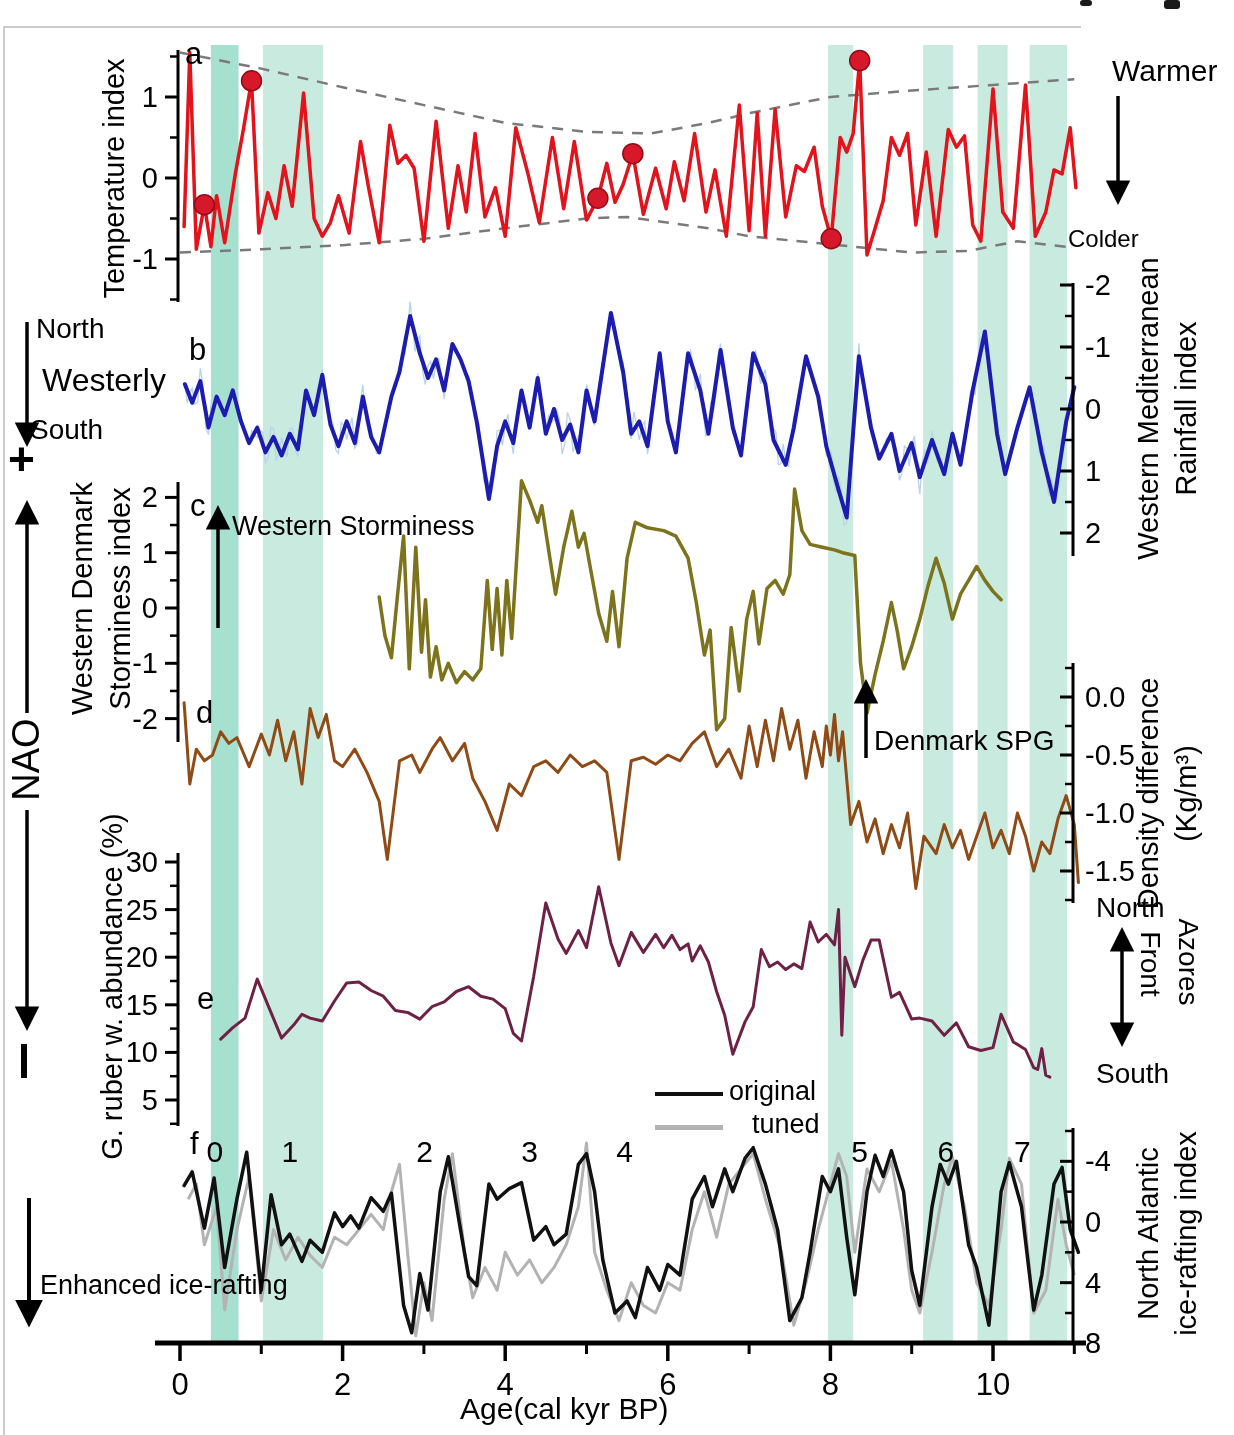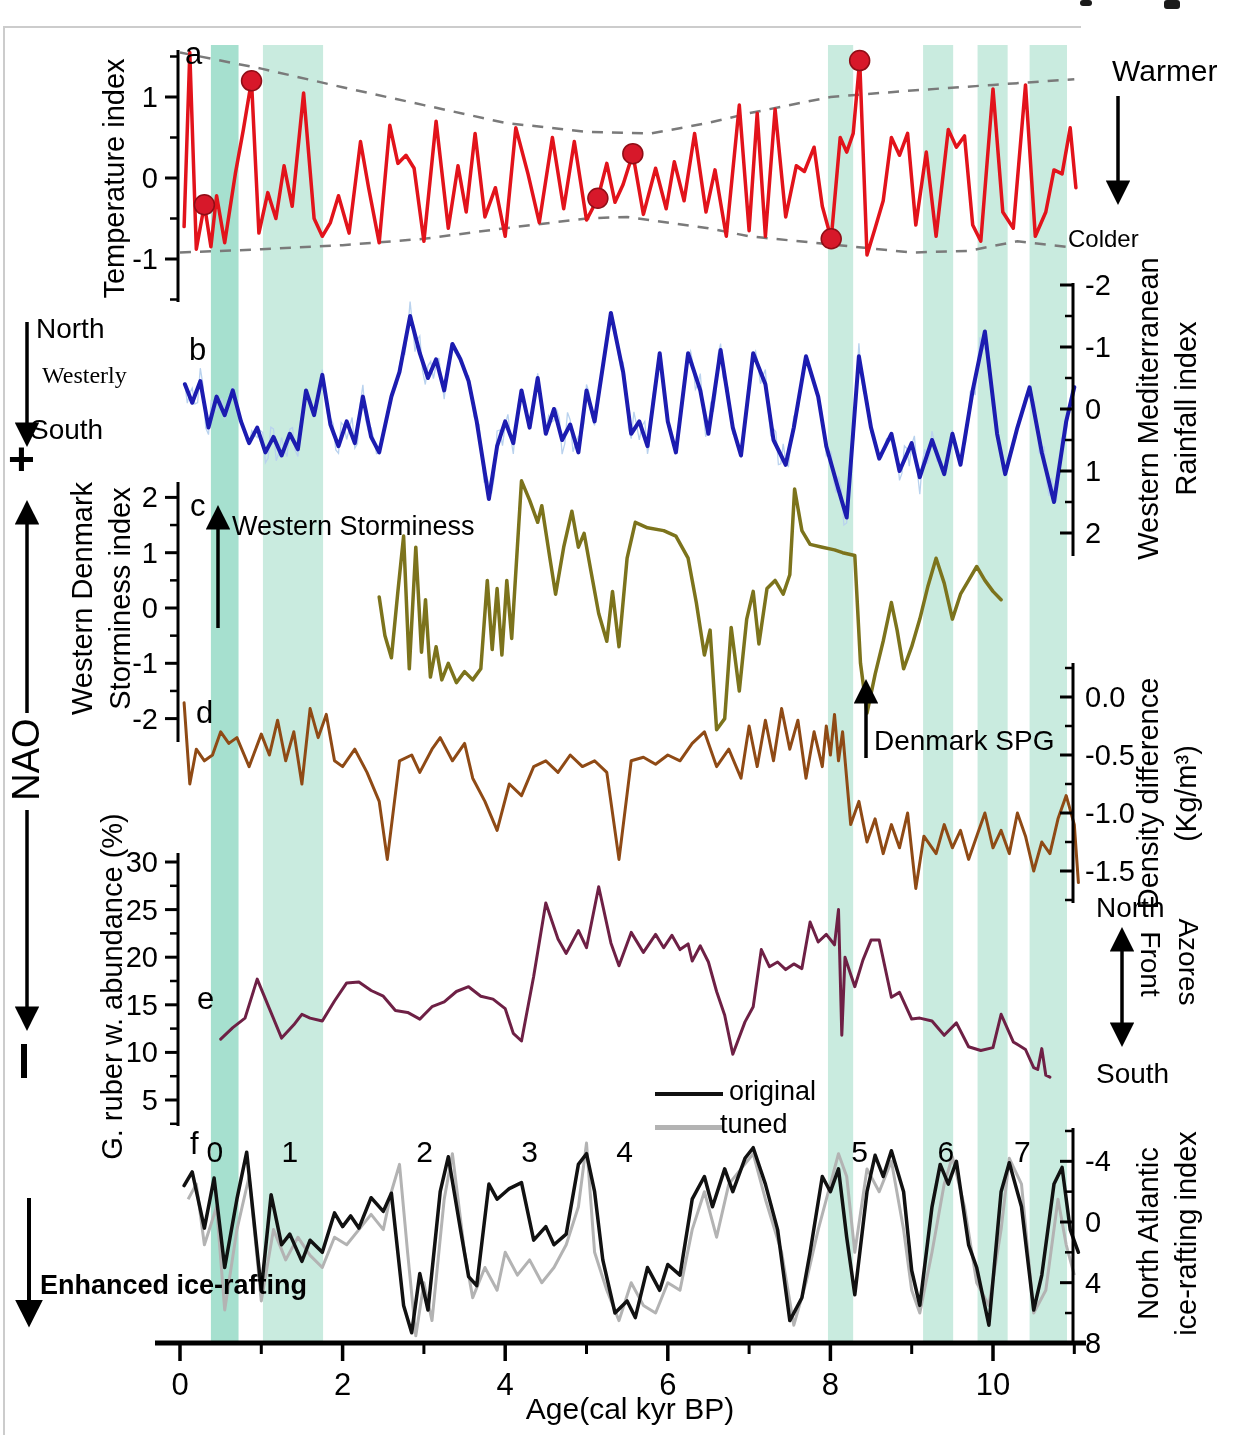--- a/index.html
+++ b/index.html
@@ -203,29 +203,29 @@
   <div class="vlabel" style="left:998px;top:777px;width:300px;font-size:29px;">Density difference</div>
   <div class="vlabel" style="left:1036px;top:777px;width:300px;font-size:29px;">(Kg/m³)</div>
   <div class="vlabel90" style="left:1095px;top:948px;width:110px;font-size:28px;">Front</div>
   <div class="vlabel90" style="left:1118px;top:946px;width:140px;font-size:28px;">Azores</div>
   <div class="vlabel" style="left:983px;top:1217px;width:330px;font-size:29px;">North Atlantic</div>
   <div class="vlabel" style="left:1021px;top:1217px;width:330px;font-size:29px;">ice-rafting index</div>
 
   <div class="lbl" style="left:1068px;top:54px;font-size:30px;margin-left:44px;">Warmer</div>
   <div class="lbl" style="left:1068px;top:213px;font-size:24px;margin-top:12px;">Colder</div>
   <div class="lbl" style="left:36px;top:313px;font-size:28px;">North</div>
-  <div class="lbl" style="left:42px;top:362px;font-size:24px;font-family:Liberation Serif, serif;">Westerly</div>
+  <div class="lbl" style="left:42px;top:362px;font-size:32px;">Westerly</div>
   <div class="lbl" style="left:30px;top:414px;font-size:28px;">South</div>
   <div class="lbl" style="left:8px;top:432px;font-size:46px;font-weight:bold;">+</div>
   <div style="position:absolute;left:21px;top:1044px;width:6px;height:34px;background:#000;"></div>
   <div class="lbl" style="left:232px;top:511px;font-size:27px;">Western Storminess</div>
   <div class="lbl" style="left:874px;top:725px;font-size:28px;">Denmark SPG</div>
-  <div class="lbl" style="left:40px;top:1270px;font-size:27px;font-weight:bold;">Enhanced ice-rafting</div>
+  <div class="lbl" style="left:40px;top:1270px;font-size:27px;">Enhanced ice-rafting</div>
   <div class="lbl" style="left:1096px;top:892px;font-size:28px;">North</div>
   <div class="lbl" style="left:1096px;top:1058px;font-size:28px;">South</div>
 
   <div class="legend-line" style="left:655px;top:1092px;width:68px;height:4px;background:#111;"></div>
   <div class="lbl" style="left:729px;top:1076px;font-size:27px;">original</div>
   <div class="legend-line" style="left:655px;top:1125px;width:68px;height:5px;background:#b3b3b3;"></div>
-  <div class="lbl" style="left:720px;top:1109px;font-size:27px;">tuned</div>
-
-  <div class="lbl" style="left:460px;top:1392px;width:340px;text-align:center;font-size:30px;">Age(cal kyr BP)</div>
+  <div class="lbl" style="left:752px;top:1109px;font-size:27px;">tuned</div>
+
+  <div class="lbl" style="left:460px;top:1392px;width:340px;font-size:30px;">Age(cal kyr BP)</div>
 </div>
 
 </body></html>

